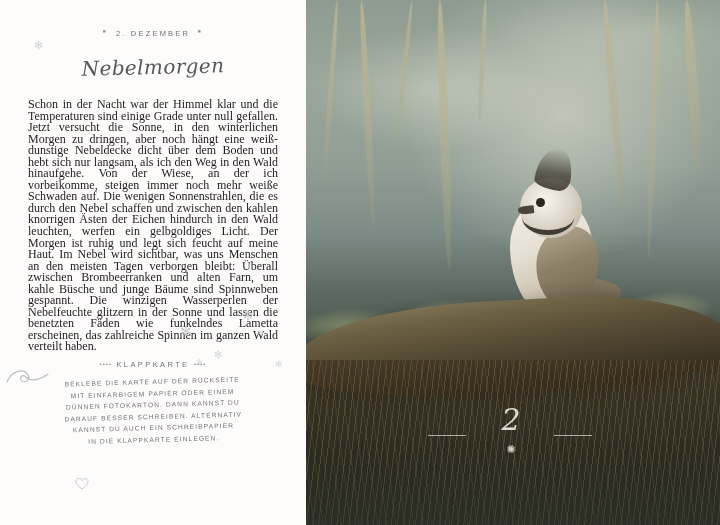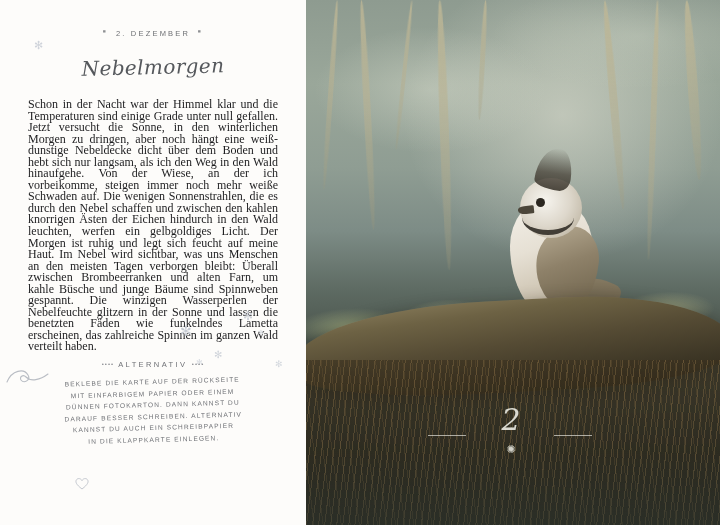--- a/index.html
+++ b/index.html
@@ -308,21 +308,21 @@
     <span class="snow s6">✻</span>
     <span class="snow s7">✻</span>
 
     <svg class="swirl" viewBox="0 0 44 22">
       <path d="M1 16 C 6 4, 18 2, 22 9 C 25 14, 18 18, 15 14 C 13 11, 17 8, 20 11 C 25 16, 34 14, 42 8" fill="none" stroke="#b9bdc4" stroke-width="1.1" stroke-linecap="round"></path>
     </svg>
 
     <div class="klapp">
       <div class="klapp-title">
         <span class="dots">••••</span>
-        <span>ALTERNATIV</span>
+        <span>KLAPPKARTE</span>
         <span class="dots">••••</span>
       </div>
       <div class="klapp-body">
         <div>BEKLEBE DIE KARTE AUF DER RÜCKSEITE</div>
         <div>MIT EINFARBIGEM PAPIER ODER EINEM</div>
         <div>DÜNNEN FOTOKARTON. DANN KANNST DU</div>
         <div>DARAUF BESSER SCHREIBEN. ALTERNATIV</div>
         <div>KANNST DU AUCH EIN SCHREIBPAPIER</div>
         <div>IN DIE KLAPPKARTE EINLEGEN.</div>
       </div>

